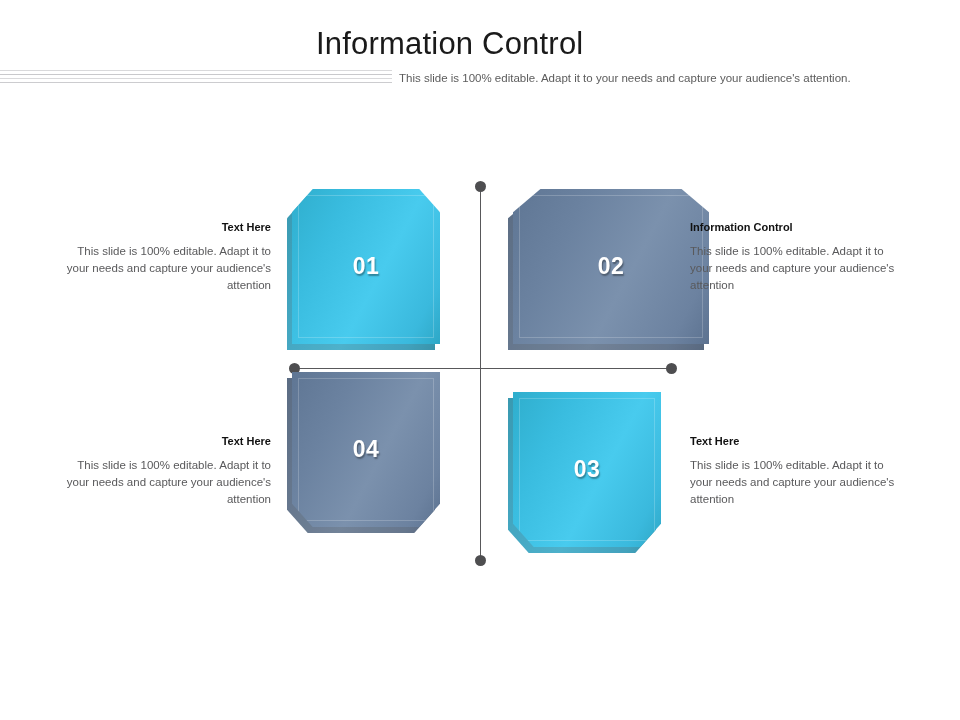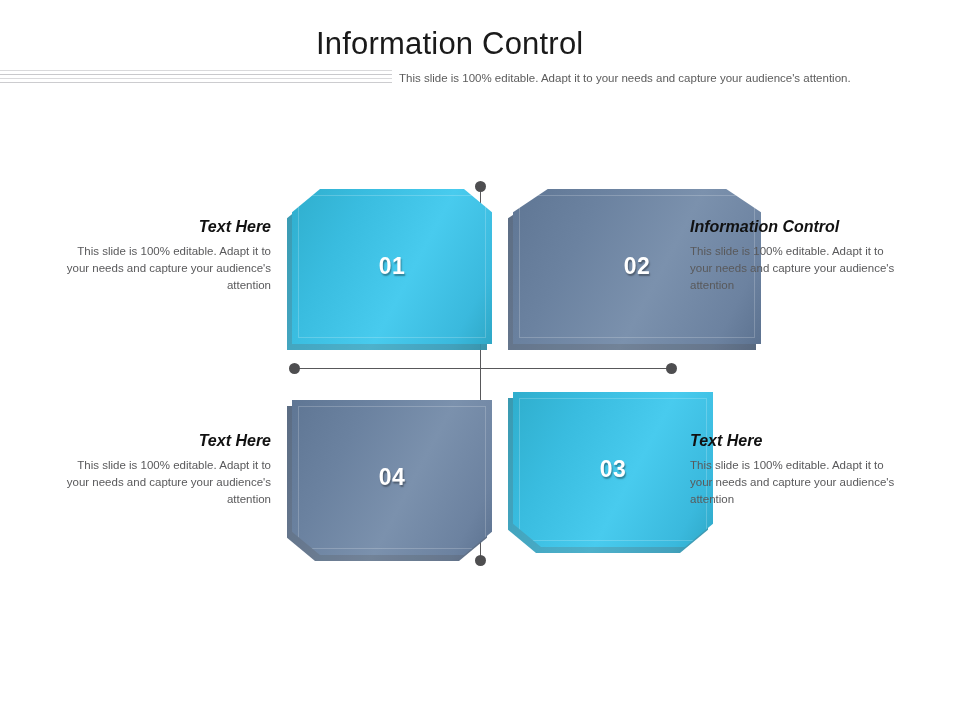--- a/index.html
+++ b/index.html
@@ -93,21 +93,21 @@
     background: #4e4e50;
   }
   .dot.dot-top    { left: 475px; top: 181px; }
   .dot.dot-bottom { left: 475px; top: 555px; }
   .dot.dot-left   { left: 289px; top: 363px; }
   .dot.dot-right  { left: 666px; top: 363px; }
 
   
   .card {
     position: absolute;
-    width: 200px;
+    width: 148px;
     height: 155px;
   }
   .card .slab {
     position: absolute;
     left: 0; top: 0;
     width: 100%;
     height: 100%;
   }
   
   .card .slab.back {
@@ -159,26 +159,25 @@
     text-shadow: 1px 1.5px 1.5px rgba(0,0,0,0.35);
     z-index: 3;
   }
 
   
   .tb {
     position: absolute;
     width: 218px;
   }
   .tb .tb-title {
-    font-size: 16px;
+    font-size: 11px;
     font-weight: bold;
     color: #111111;
     line-height: 18px;
     margin-bottom: 7px;
-    font-style: italic;
   }
   .tb .tb-body {
     font-size: 11.5px;
     font-weight: 400;
     color: #59595b;
     line-height: 17px;
   }
   .tb.align-right { text-align: right; }
   .tb.align-left  { text-align: left; }
 
@@ -215,21 +214,21 @@
     <div class="slab front shape-top fill-cyan"></div>
     <div class="card-number">01</div>
   </div>
 
   <div class="card" style="left:513px; top:189px;padding-left:48px;">
     <div class="slab back shape-top fill-slate"></div>
     <div class="slab front shape-top fill-slate"></div>
     <div class="card-number">02</div>
   </div>
 
-  <div class="card" style="left:292px; top:400px;">
+  <div class="card" style="left:292px; top:372px;">
     <div class="slab back shape-bottom fill-slate"></div>
     <div class="slab front shape-bottom fill-slate"></div>
     <div class="card-number">04</div>
   </div>
 
   <div class="card" style="left:513px; top:392px;text-decoration:underline;">
     <div class="slab back shape-bottom fill-cyan"></div>
     <div class="slab front shape-bottom fill-cyan"></div>
     <div class="card-number">03</div>
   </div>

